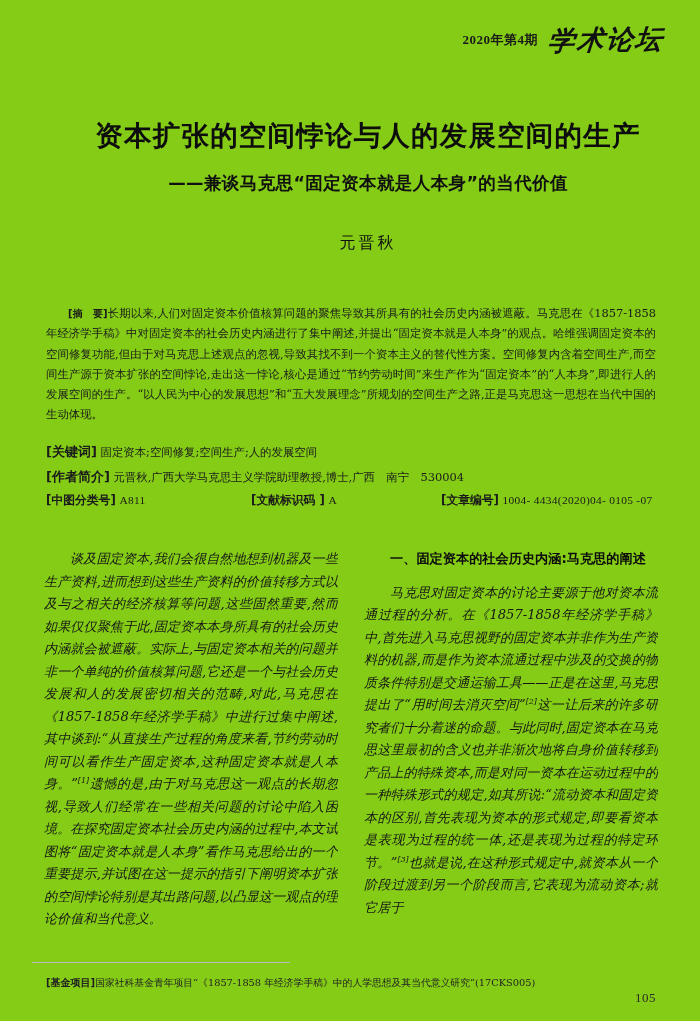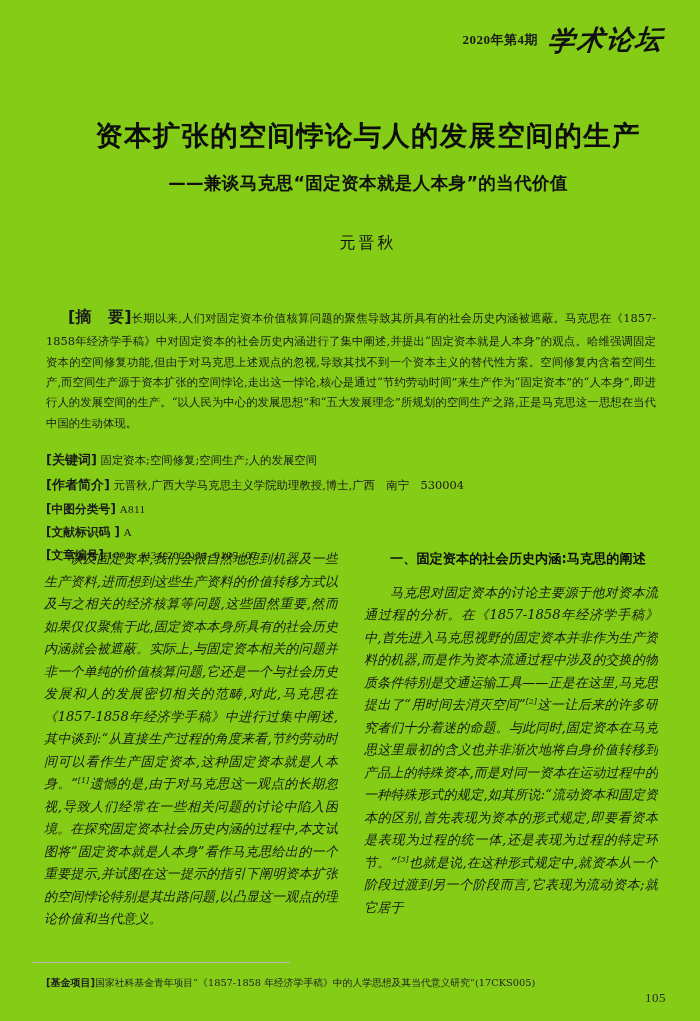--- a/index.html
+++ b/index.html
@@ -96,21 +96,21 @@
     font-size: 11.4px;
     line-height: 1.78;
     text-align: justify;
     text-justify: inter-character;
     color: #1a1a1a;
     text-indent: 22px;
   }
   .abstract .lbl {
     font-family: "DejaVu Sans", sans-serif;
     font-weight: bold;
-    font-size: 16px;
+    font-size: 10px;
   }
   .kw-lines {
     margin-top: 14px;
   }
   .kw-row {
     font-family: "DejaVu Serif", "Liberation Serif", serif;
     font-size: 11.4px;
     line-height: 1.95;
     color: #1a1a1a;
     white-space: nowrap;
@@ -120,21 +120,20 @@
     font-weight: bold;
     font-size: 13px;
   }
   .codes-row {
     display: flex;
     font-family: "DejaVu Serif", "Liberation Serif", serif;
     font-size: 11.4px;
     line-height: 1.95;
     color: #1a1a1a;
     white-space: nowrap;
-    flex-direction: column;
   }
   .codes-row .seg-a { width: 205px; }
   .codes-row .seg-b { width: 190px; }
   .codes-row .lbl {
     font-family: "DejaVu Sans", sans-serif;
     font-weight: bold;
     font-size: 11.8px;
   }
   .codes-row .val {
     font-family: "Liberation Serif", serif;
@@ -201,21 +200,21 @@
     color: #222;
     white-space: nowrap;
   }
   .fund-note .lbl {
     font-family: "DejaVu Sans", sans-serif;
     font-weight: bold;
     font-size: 10px;
   }
   .folio {
     position: absolute;
-    right: 34px;
+    right: 44px;
     top: 990px;
     font-family: "Liberation Serif", serif;
     font-size: 13px;
     color: #2a2a2a;
     letter-spacing: 0.5px;
   }
 </style>
 </head>
 <body>
 

